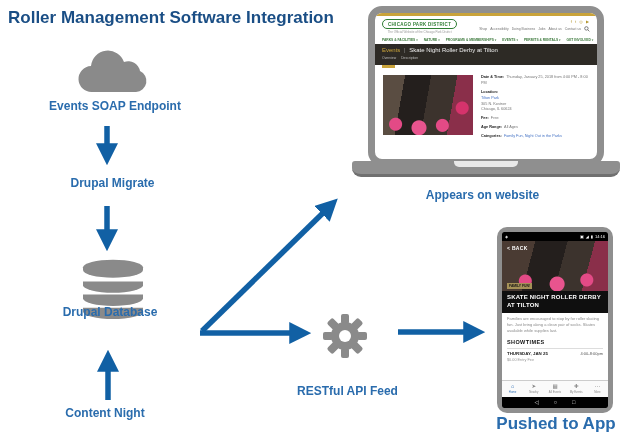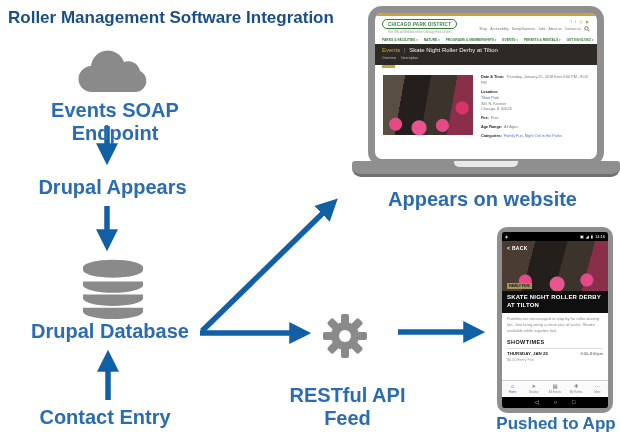--- a/index.html
+++ b/index.html
@@ -1,20 +1,20 @@
 <!DOCTYPE html>
 <html><head>
 <meta charset="utf-8">
 <style>
   html,body{margin:0;padding:0;}
   body{width:620px;height:440px;background:#fff;font-family:"Liberation Sans",sans-serif;position:relative;overflow:hidden;}
   .abs{position:absolute;}
   
   #page-title{left:8px;top:8px;font-size:17px;font-weight:bold;color:#1a4e85;}
-  .flow-label{font-size:20px;font-weight:600;color:#2a6cad;text-align:center;}
+  .flow-label{font-size:12px;font-weight:600;color:#2a6cad;text-align:center;}
   
   #arrow-layer{left:0;top:0;pointer-events:none;}
   .arr{stroke:#1160a4;stroke-width:5.5;fill:none;marker-end:url(#ah);}
   
   #laptop-screen{left:368px;top:6px;width:236px;height:160px;background:#fff;border:7px solid #8f8f8f;border-radius:14px;box-sizing:border-box;overflow:hidden;}
   #laptop-base{left:352px;top:161px;width:268px;height:16px;background:#8f8f8f;border-radius:3px 3px 9px 9px;border-bottom:3px solid #707070;box-sizing:border-box;}
   #laptop-notch{left:102px;top:0;width:64px;height:6px;background:#e9e9e9;border-radius:0 0 5px 5px;}
   .lt-goldbar{height:3px;background:#c9a33a;}
   .lt-header{display:flex;justify-content:space-between;padding:3px 7px 1px;}
   .lt-logo-badge{border:1px solid #2e7d32;border-radius:8px;padding:1.5px 5px;color:#2e7d32;font-size:4.5px;font-weight:bold;letter-spacing:.3px;white-space:nowrap;}
@@ -89,33 +89,33 @@
   <path class="arr" d="M202 331 L324 212"></path>
   <path class="arr" d="M200 333 H292"></path>
   <path class="arr" d="M398 332 H466"></path>
 </svg>
 
 <svg class="abs" style="left:74px;top:40px;" width="78" height="56" viewBox="0 0 78 56">
   <path d="M18 52 H62 A11 11 0 0 0 66 31 A12 12 0 0 0 50 22 A17 17 0 0 0 17 26 A13 13 0 0 0 18 52 Z" fill="#8a8a8a"></path>
 </svg>
 <div class="abs flow-label" style="left:20px;top:99px;width:190px;">Events SOAP Endpoint</div>
 
-<div class="abs flow-label" style="left:30px;top:176px;width:165px;">Drupal Appears</div>
+<div class="abs flow-label" style="left:30px;top:176px;width:165px;">Drupal Migrate</div>
 
 <svg class="abs" style="left:82px;top:256px;" width="62" height="64" viewBox="0 0 62 68" preserveAspectRatio="none">
   <g fill="#8a8a8a">
     <path d="M1 12 A30 8 0 0 1 61 12 V15 A30 8 0 0 1 1 15 Z"></path>
     <path d="M1 27 H61 V31 A30 8 0 0 1 1 31 Z"></path>
     <path d="M1 41 H61 V45 A30 8 0 0 1 1 45 Z"></path>
     <path d="M1 55 H61 V59 A30 8 0 0 1 1 59 Z"></path>
   </g>
 </svg>
-<div class="abs flow-label" style="left:20px;top:320px;width:180px;">Drupal Database</div>
-
-<div class="abs flow-label" style="left:25px;top:406px;width:160px;">Contact Entry</div>
+<div class="abs flow-label" style="left:20px;top:305px;width:180px;">Drupal Database</div>
+
+<div class="abs flow-label" style="left:25px;top:406px;width:160px;">Content Night</div>
 
 <svg class="abs" style="left:321px;top:312px;" width="48" height="48" viewBox="0 0 48 48">
   <g fill="#8a8a8a">
     <rect x="20" y="2" width="8" height="10" rx="2"></rect>
     <rect x="20" y="2" width="8" height="10" rx="2" transform="rotate(45 24 24)"></rect>
     <rect x="20" y="2" width="8" height="10" rx="2" transform="rotate(90 24 24)"></rect>
     <rect x="20" y="2" width="8" height="10" rx="2" transform="rotate(135 24 24)"></rect>
     <rect x="20" y="2" width="8" height="10" rx="2" transform="rotate(180 24 24)"></rect>
     <rect x="20" y="2" width="8" height="10" rx="2" transform="rotate(225 24 24)"></rect>
     <rect x="20" y="2" width="8" height="10" rx="2" transform="rotate(270 24 24)"></rect>

